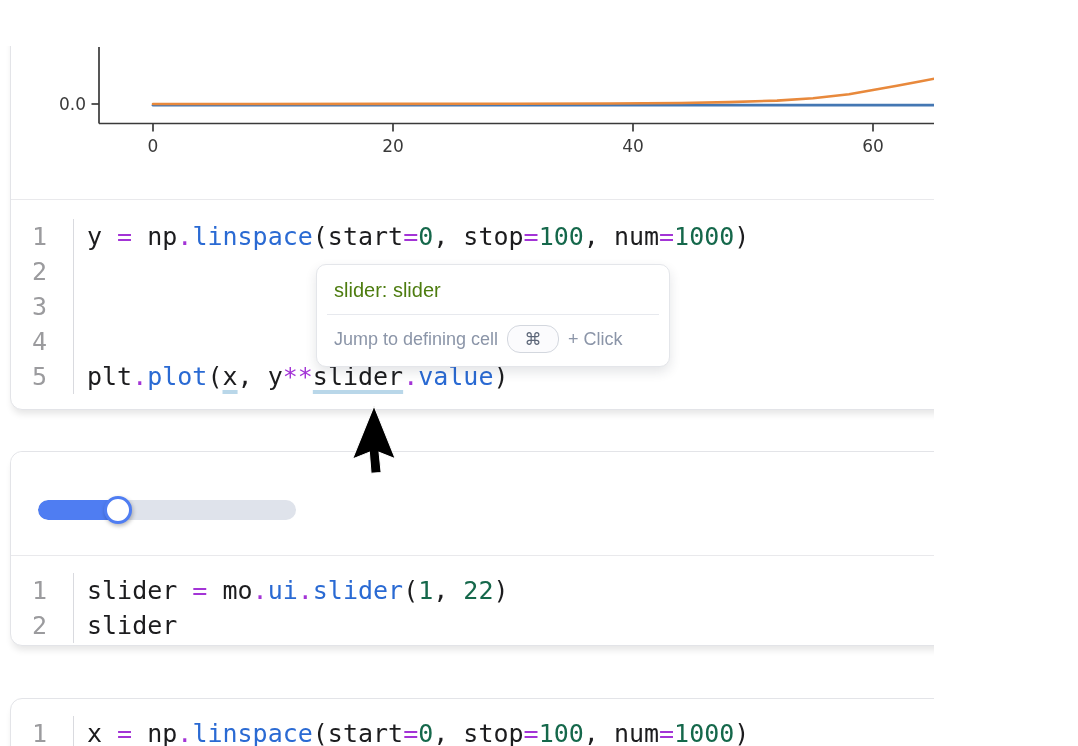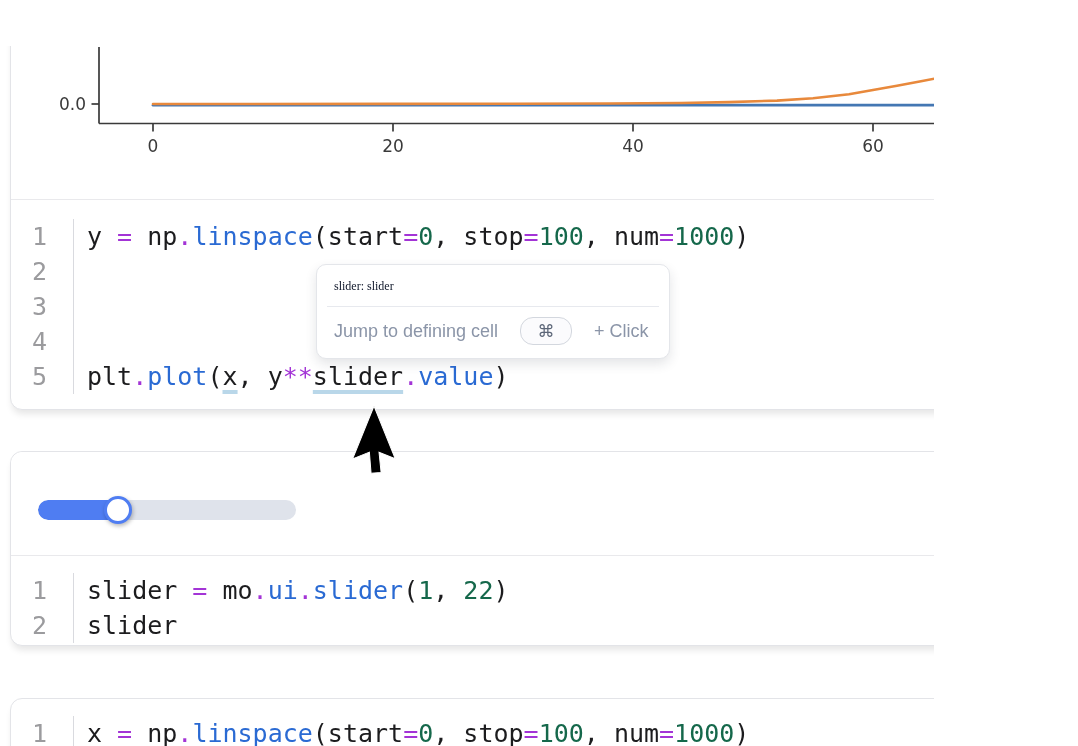--- a/index.html
+++ b/index.html
@@ -41,23 +41,23 @@
          background:#dfe3eb;overflow:hidden;}
   .fill{height:100%;border-radius:10px;background:#4f7df2;}
   .handle{position:absolute;top:1px;width:28px;height:28px;border-radius:50%;
           background:#fff;border:3px solid #4f7df2;box-sizing:border-box;
           box-shadow:1px 2px 4px rgba(0,0,0,0.28);}
 
   
   .tooltip{position:absolute;left:316px;top:218px;width:352px;background:#fff;
            border:1px solid #e4e6ea;border-radius:10px;z-index:5;
            box-shadow:0 5px 12px rgba(30,40,60,0.12);}
-  .tt-title{padding:14px 17px 12px 17px;font-size:12px;color:#0f172a;font-family:Liberation Serif, serif;}
+  .tt-title{padding:14px 17px 12px 17px;font-size:20px;color:#4d7c0f;}
   .tt-sep{border-top:1px solid #e7e9ee;margin:0 10px;}
-  .tt-row{display:flex;align-items:center;gap:22px;padding:10px 17px 13px 17px;
+  .tt-row{display:flex;align-items:center;gap:9px;padding:10px 17px 13px 17px;
           font-size:18px;color:#8b95a8;cursor:pointer;}
   .pill{display:inline-flex;align-items:center;justify-content:center;
         min-width:26px;padding:1px 12px;height:24px;border:1.5px solid #d3d7de;
         border-radius:13px;background:#fbfbfd;color:#5c6678;font-size:17px;}
 
   
   #cursor{position:absolute;left:340px;top:352px;z-index:10;pointer-events:none;}
 </style>
 </head>
 <body>

